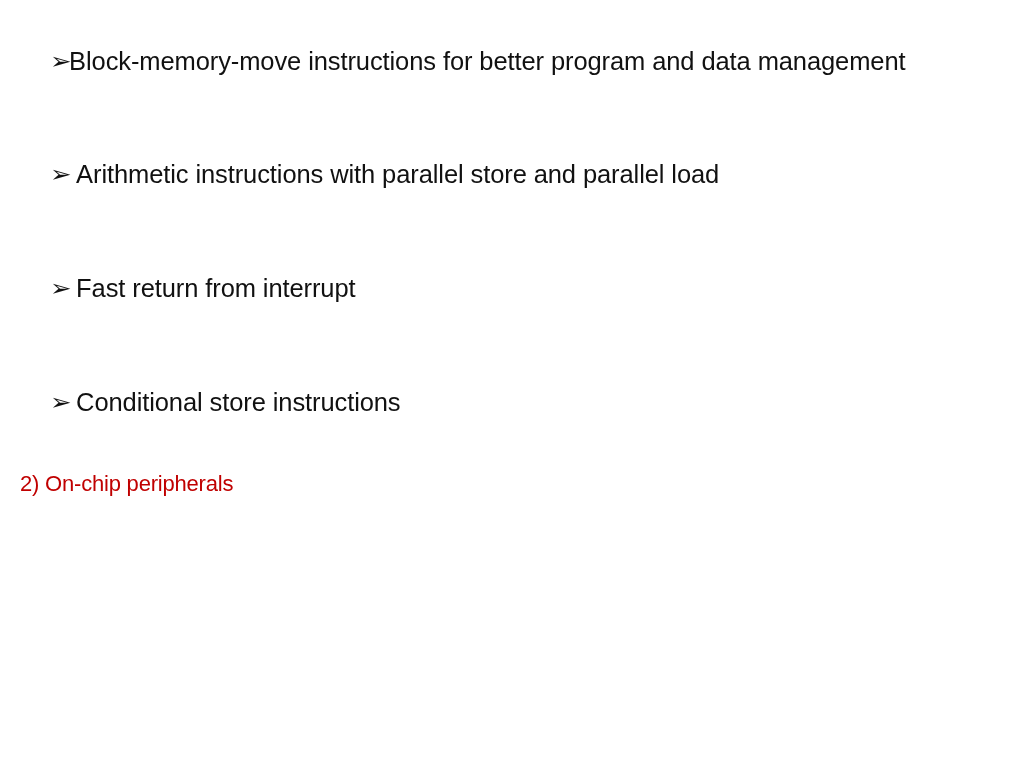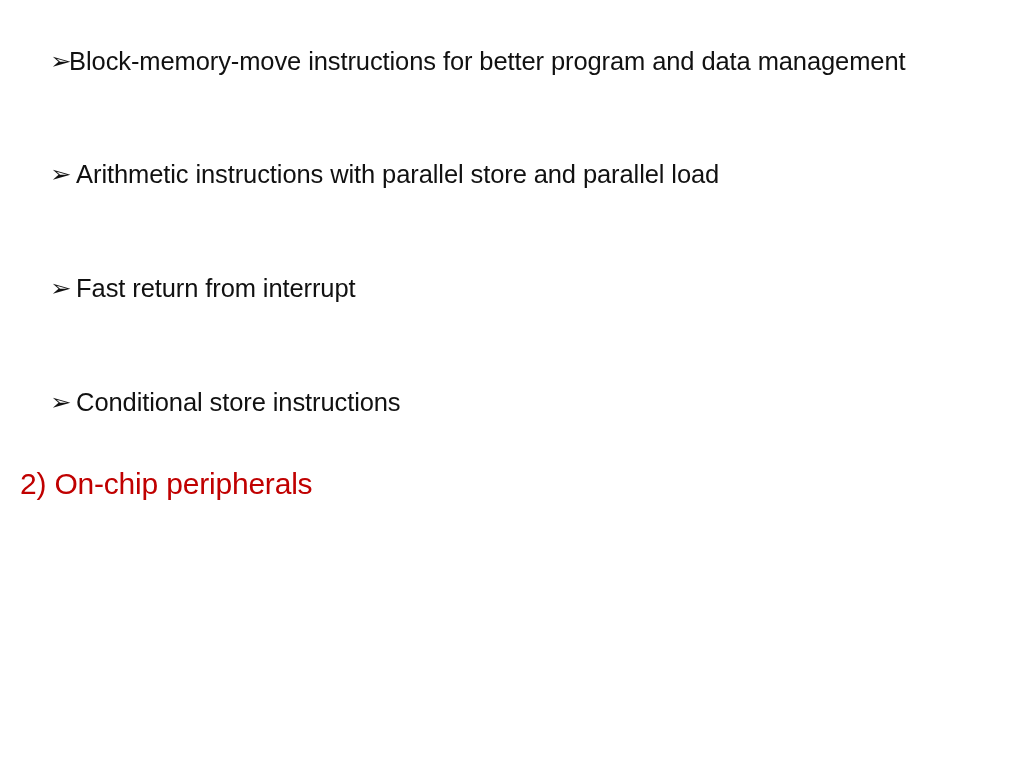--- a/index.html
+++ b/index.html
@@ -58,21 +58,21 @@
   }
 
   .txt {
     display: inline;
   }
 
   
   .heading {
     display: block;
     white-space: pre;
-    font-size: 30px;
+    font-size: 22px;
     line-height: 43px;
     color: #C00000;
     font-weight: 400;
     padding-left: 12px;
     margin-top: 2px;
     margin-bottom: 1px;
     letter-spacing: -0.2px;
   }
 </style>
 </head>

